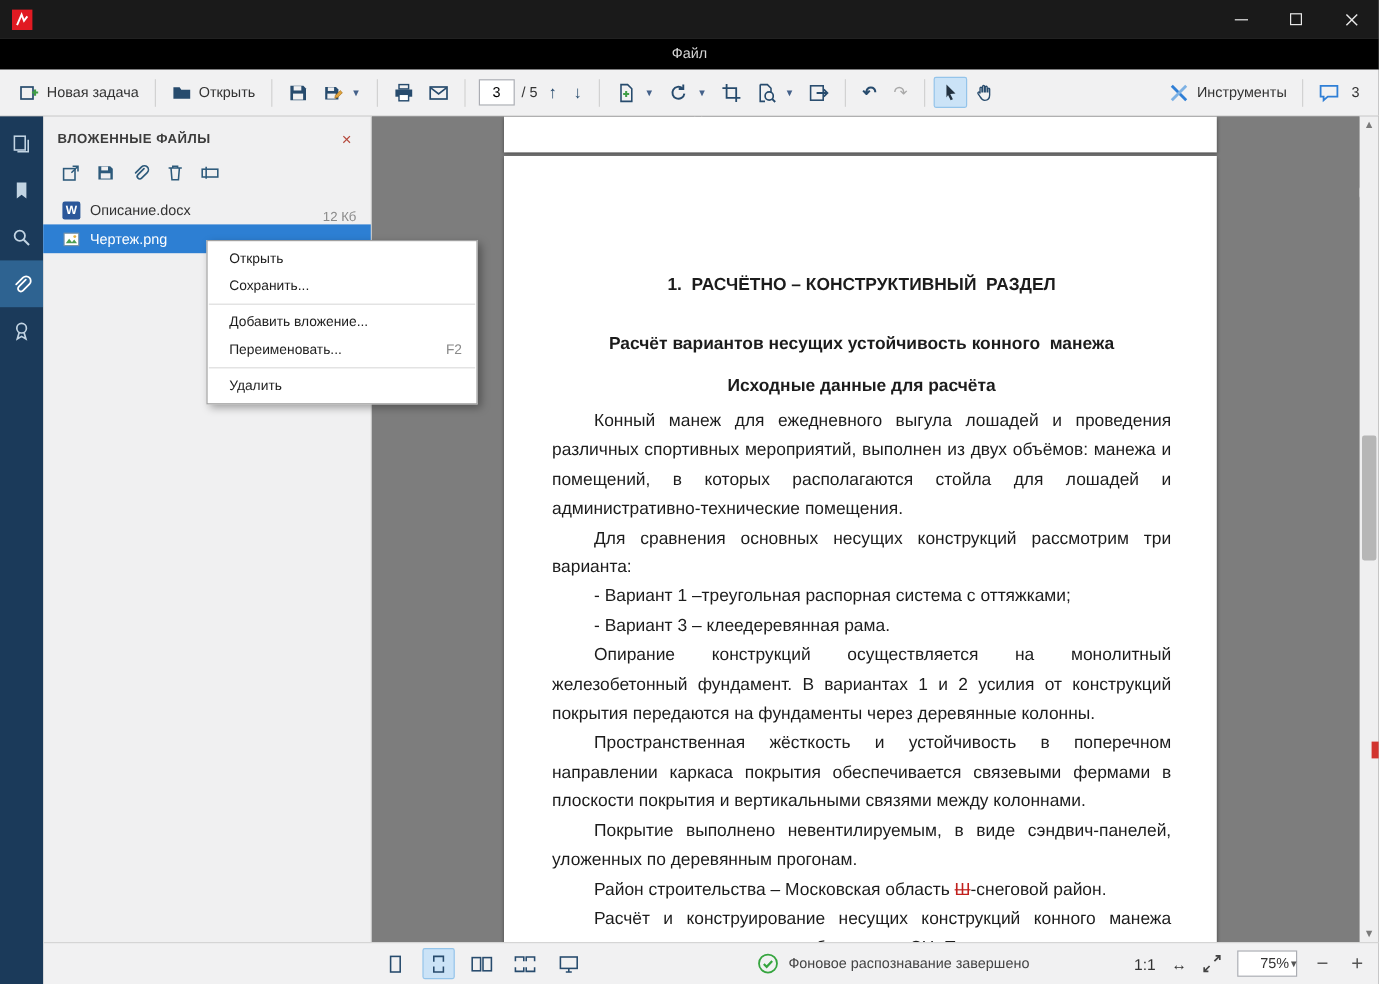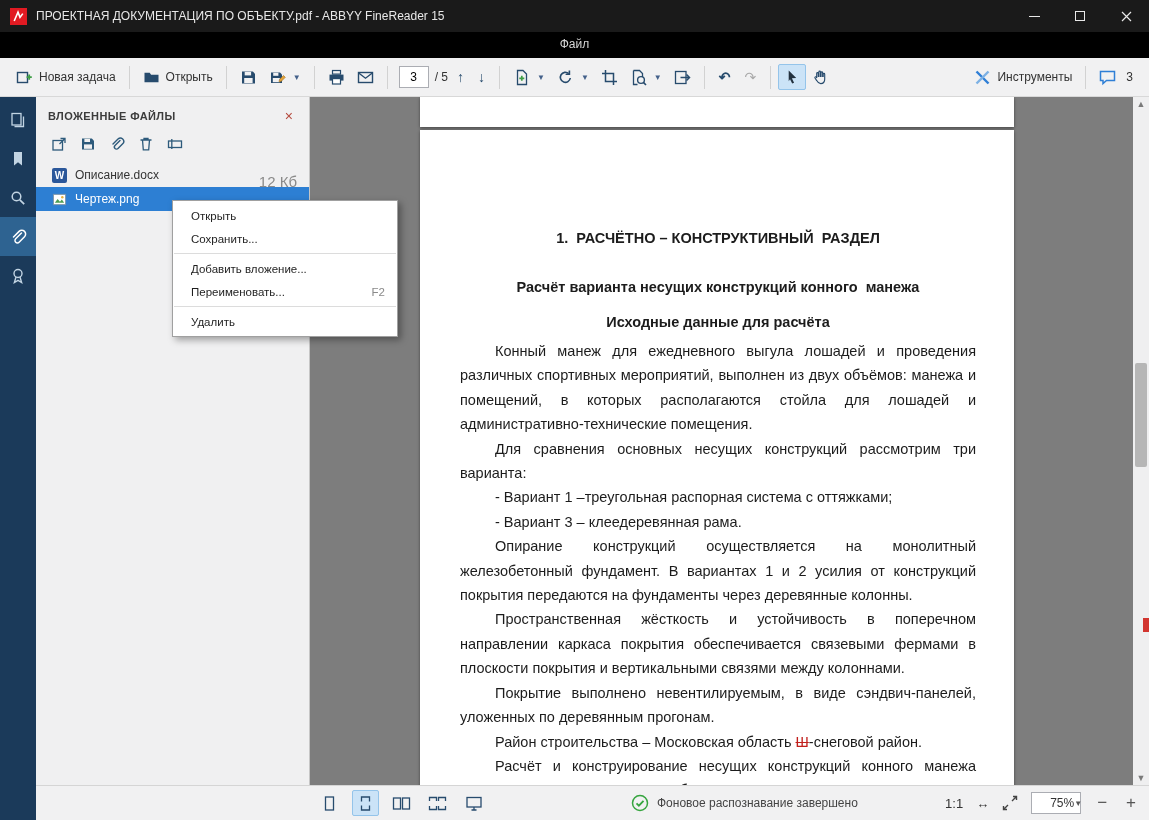--- a/index.html
+++ b/index.html
@@ -42,21 +42,21 @@
   .rail-btn { width:36px; height:39px; display:flex; align-items:center; justify-content:center; color:#c2d4e3; }
   .rail-btn.selected { background:#2e6391; color:#ffffff; }
 
   
   .panel { position:absolute; left:36px; top:97px; width:274px; height:688px; background:#f0f0f1; border-right:1px solid #c6c6c6; }
   .panel-header { display:flex; align-items:center; padding:12px 12px 6px 12px; }
   .panel-title { font-size:11px; font-weight:bold; color:#3c3c3c; letter-spacing:.4px; }
   .panel-close { margin-left:auto; color:#b5493c; font-size:14px; line-height:1; padding:0 4px; }
   .panel-tools { display:flex; align-items:center; gap:13px; padding:7px 12px 11px 15px; color:#2d5a7b; }
   .file-row { display:flex; align-items:center; height:24px; padding:0 12px 0 16px; font-size:12px; color:#333; }
-  .file-row .size { margin-left:auto; color:#8a8a8a; font-size:15px;margin-top:12px; }
+  .file-row .size { margin-left:auto; color:#8a8a8a; font-size:11px;margin-top:12px; }
   .file-row.selected { background:#2d7fd3; color:#fff; }
   .file-row.selected .size { color:#d8e8f8; }
   .file-ico { width:15px; height:15px; margin-right:8px; flex:none; }
   .docx-ico { background:#2b579a; color:#fff; font-size:10px; font-weight:bold; display:flex; align-items:center; justify-content:center; border-radius:2px; }
 
   
   .ctx-menu { position:absolute; left:172px; top:200px; width:226px; background:#ffffff; border:1px solid #a0a0a0; box-shadow:3px 3px 7px rgba(0,0,0,.35); padding:3px 0; z-index:50; }
   .ctx-item { display:flex; align-items:center; height:23px; padding:0 12px 0 18px; font-size:11.5px; color:#1e1e1e; white-space:nowrap; }
   .ctx-shortcut { margin-left:auto; color:#8a8a8a; }
   .ctx-sep { height:1px; background:#dcdcdc; margin:3px 1px; }
@@ -91,21 +91,20 @@
 </style>
 </head>
 <body>
 
 <div class="titlebar">
   <div class="logo">
     <svg width="13" height="13" viewBox="0 0 13 13">
         <path d="M2.2 11 L6 2.2 L8 7.4 L10.8 3.6" fill="none" stroke="#ffffff" stroke-width="1.6"></path>
       </svg>
   </div>
-  <div class="win-title">ПРОЕКТНАЯ ДОКУМЕНТАЦИЯ ПО ОБЪЕКТУ.pdf - ABBYY FineReader 15</div>
   <div class="winbtns">
     <div class="winbtn">
         <span class="min-shape"></span>
       </div>
     <div class="winbtn">
         <span class="max-shape"></span>
       </div>
     <div class="winbtn">
       <svg width="11" height="11" viewBox="0 0 11 11">
           <path d="M1 1l9 9M10 1l-9 9" stroke="#e8e8e8" stroke-width="1.2"></path>
@@ -314,21 +313,21 @@
       </svg>
     <span>Чертеж.png</span>
     <span class="size"></span>
   </div>
 </div>
 
 <div class="docarea">
   <div class="page-prev"></div>
   <div class="page-cur">
     <h1>1.  РАСЧЁТНО – КОНСТРУКТИВНЫЙ  РАЗДЕЛ</h1>
-    <h2>Расчёт варианта несущих конструкций конного  манежа</h2>
+    <h2>Расчёт вариантов несущих устойчивость конного  манежа</h2>
     <h3>Исходные данные для расчёта</h3>
     <p>Конный манеж для ежедневного выгула лошадей и проведения различных спортивных мероприятий, выполнен из двух объёмов: манежа и помещений, в которых располагаются стойла для лошадей и административно-технические помещения.</p>
     <p>Для сравнения основных несущих конструкций рассмотрим три варианта:</p>
     <p>- Вариант 1 –треугольная распорная система  с оттяжками;</p>
     <p>- Вариант 3 – клеедеревянная рама.</p>
     <p>Опирание конструкций осуществляется на монолитный железобетонный фундамент. В вариантах 1 и 2 усилия от конструкций покрытия передаются на фундаменты через деревянные колонны.</p>
     <p>Пространственная жёсткость и устойчивость в поперечном направлении каркаса покрытия обеспечивается связевыми фермами в плоскости покрытия и вертикальными связями между колоннами.</p>
     <p>Покрытие выполнено невентилируемым, в виде сэндвич-панелей, уложенных по деревянным прогонам.</p>
     <p><span>Район строительства – Московская область </span><span class="strike-red">Ш</span><span>-снеговой район.</span></p>
     <p>Расчёт и конструирование несущих конструкций конного манежа выполнены в соответствии с требованиями СНиПов.</p>

